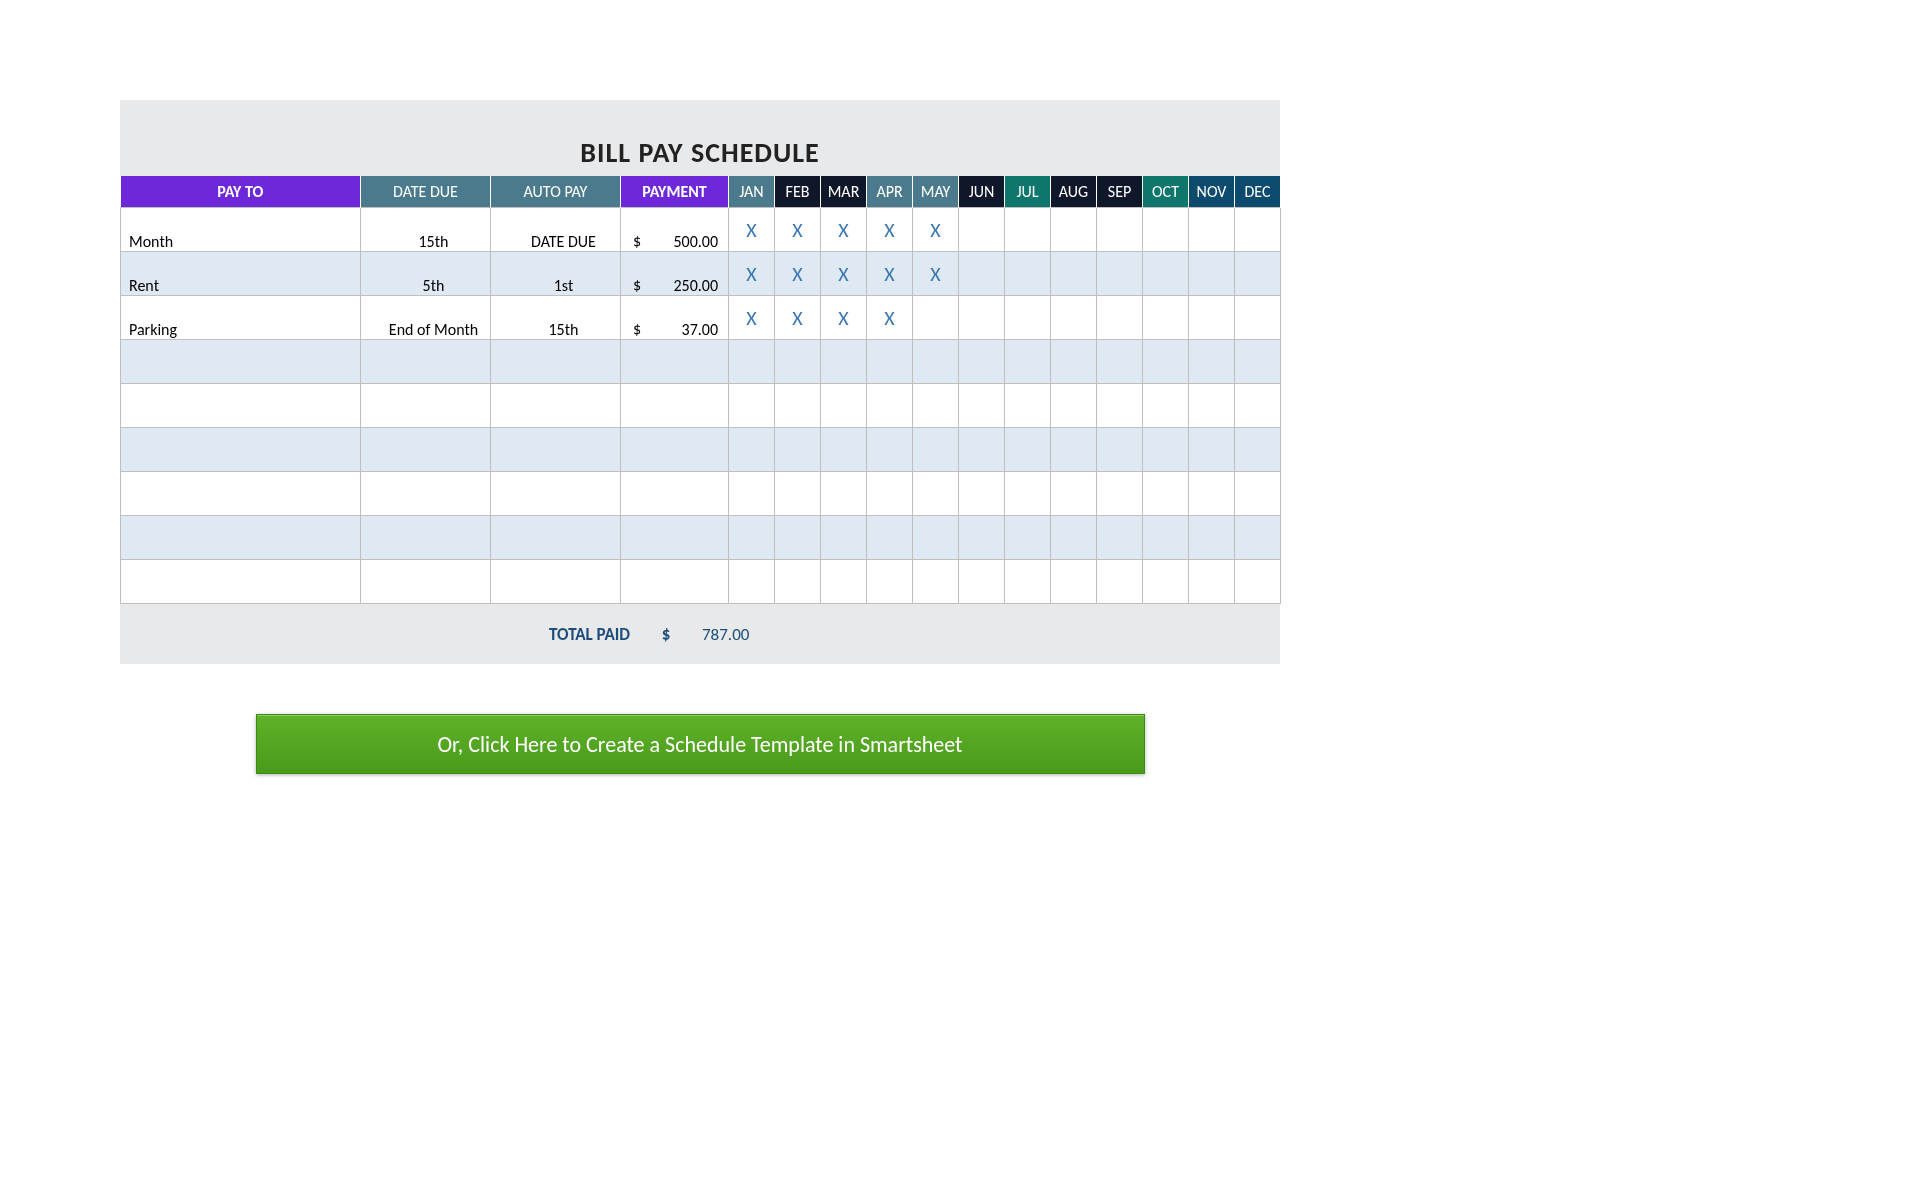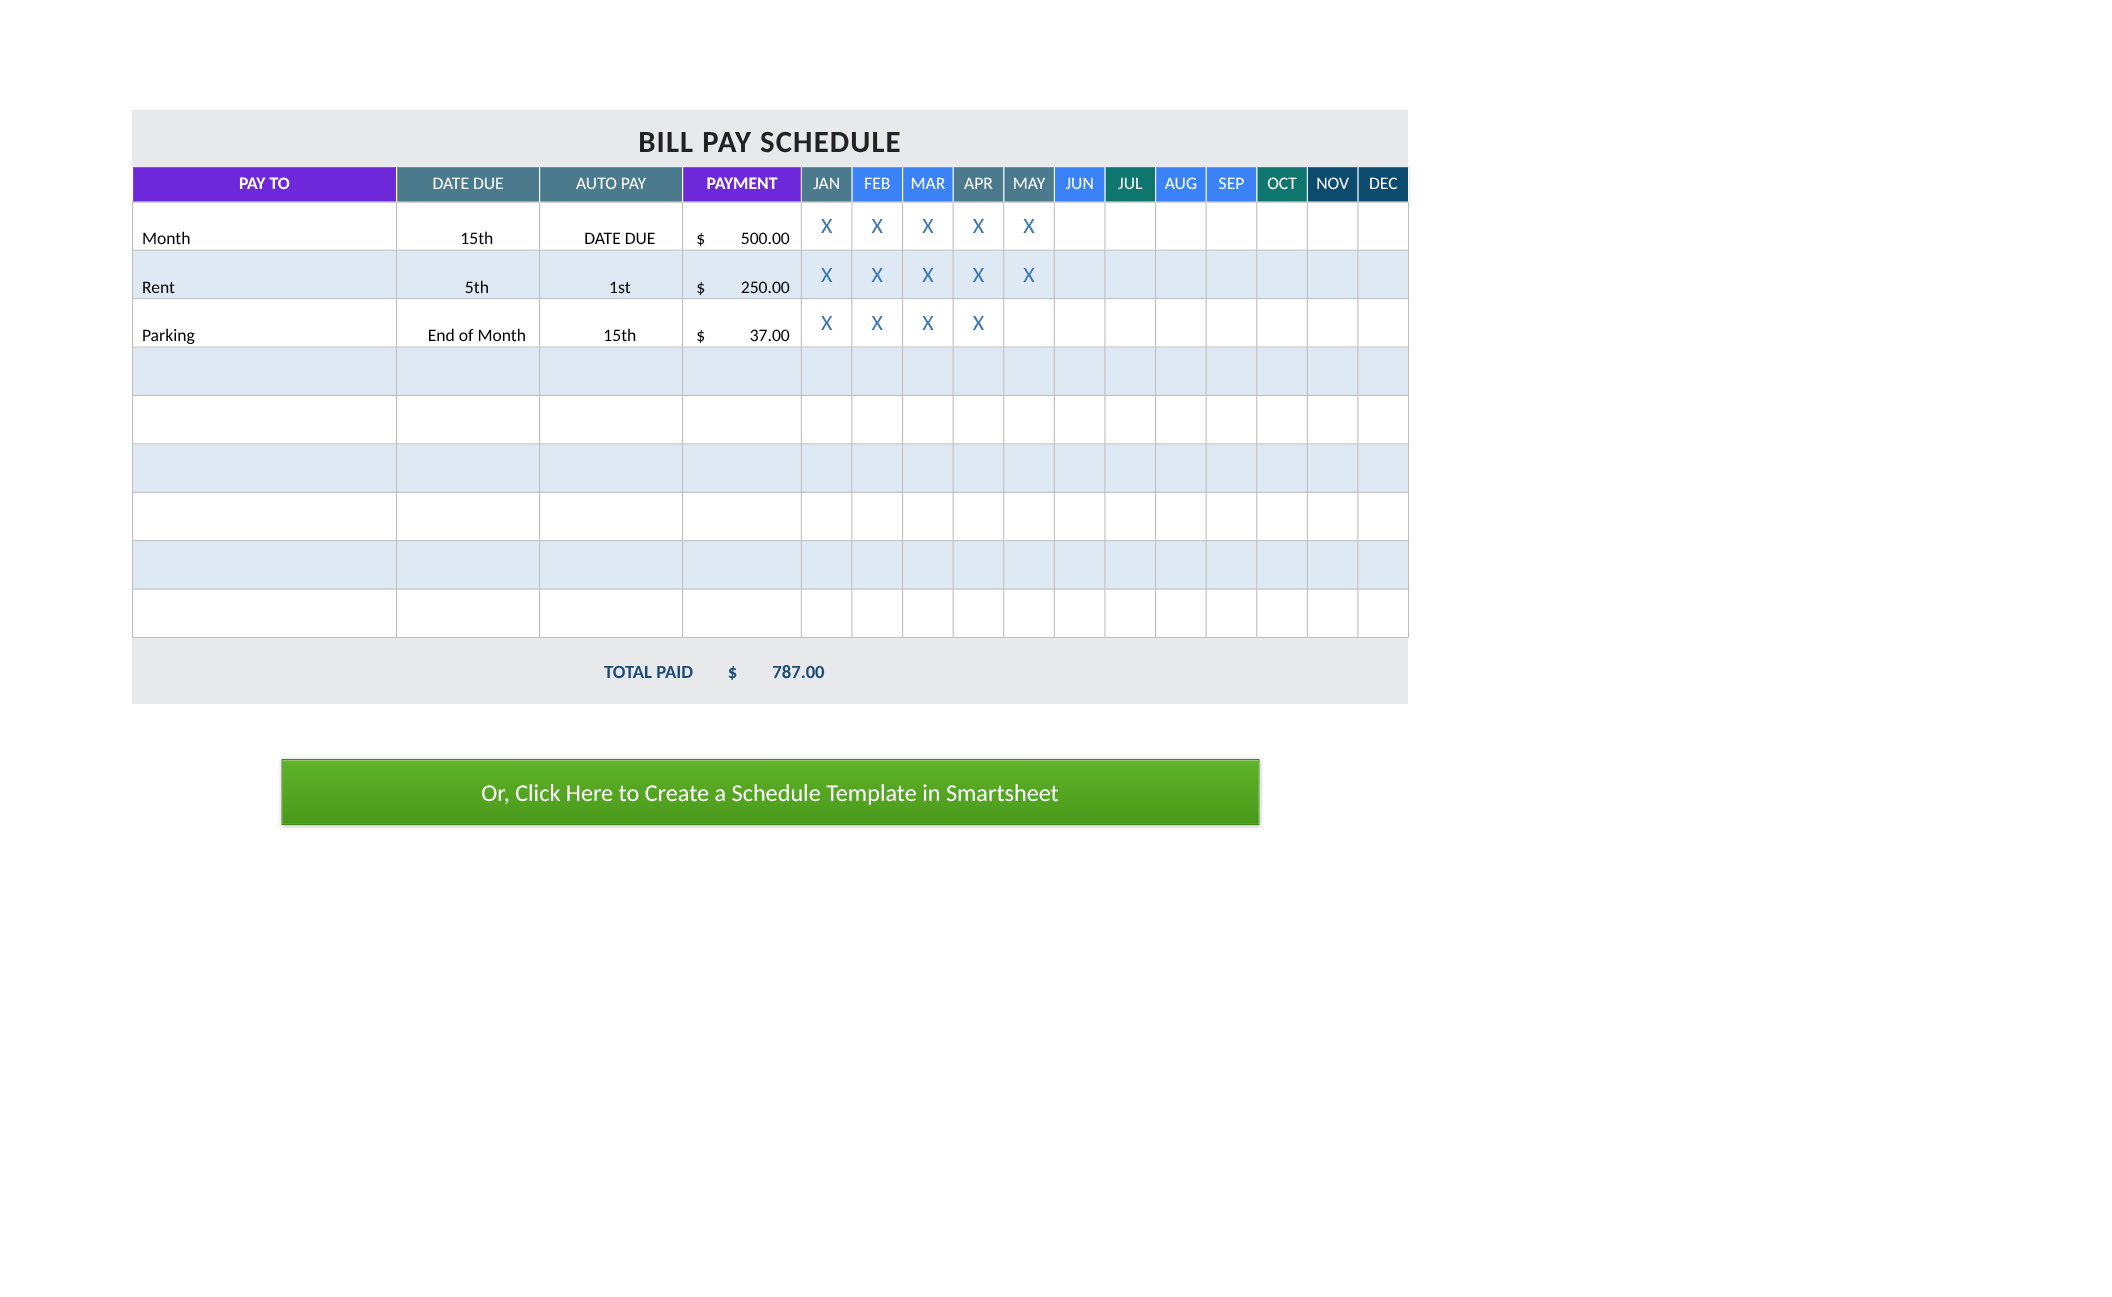--- a/index.html
+++ b/index.html
@@ -12,21 +12,21 @@
     position: relative;
   }
   .sheet {
     position: absolute;
     left: 120px;
     top: 100px;
     width: 1160px;
   }
   .title-bar {
     background: #e8e9ea;
-    height: 52px;
+    height: 76px;
     display: flex;
     align-items: flex-end;
     justify-content: center;
     font-weight: 700;
     font-size: 28px;
     letter-spacing: 1px;
     padding-bottom: 6px;
     color: #222;
   }
   table {
@@ -42,21 +42,21 @@
   thead th {
     font-weight: 400;
     font-size: 16px;
     color: #fff;
     padding: 6px 4px;
     text-align: center;
     border-right: 1px solid #fff;
   }
   thead th.lbl { background: #6d28d9; font-weight: bold; }
   thead th.teal { background: #4a7a8c; }
-  thead th.dark { background: #3b82f6; }
+  thead th.dark { background: #0f172a; }
   thead th.blue { background: #0f766e; }
   thead th.db   { background: #0c4a6e; }
   tbody td {
     border: 1px solid #bfbfbf;
     height: 44px;
     font-size: 16px;
     padding: 0 8px;
     vertical-align: bottom;
     background: #fff;
   }
@@ -76,21 +76,21 @@
     height: 60px;
     display: flex;
     align-items: center;
     font-size: 17px;
     color: #1d4c7a;
     font-weight: 600;
     gap: 16px;
   }
   .total-row .tlabel { margin-left: 400px; width: 110px; text-align: right; }
   .total-row .tcur   { width: 40px; text-align: center; color:#1d4c7a; }
-  .total-row .tval   { width: 120px; text-align: left; font-weight: 700; color:#1d4c7a; }
+  .total-row .tval   { width: 120px; text-align: left; font-weight: 400; color:#1d4c7a; }
   .cta {
     margin: 50px auto 0;
     width: 889px;
     height: 60px;
     background: linear-gradient(#5fb22a,#4a9a1a);
     color: #fff;
     font-size: 22px;
     display: flex;
     align-items: center;
     justify-content: center;

